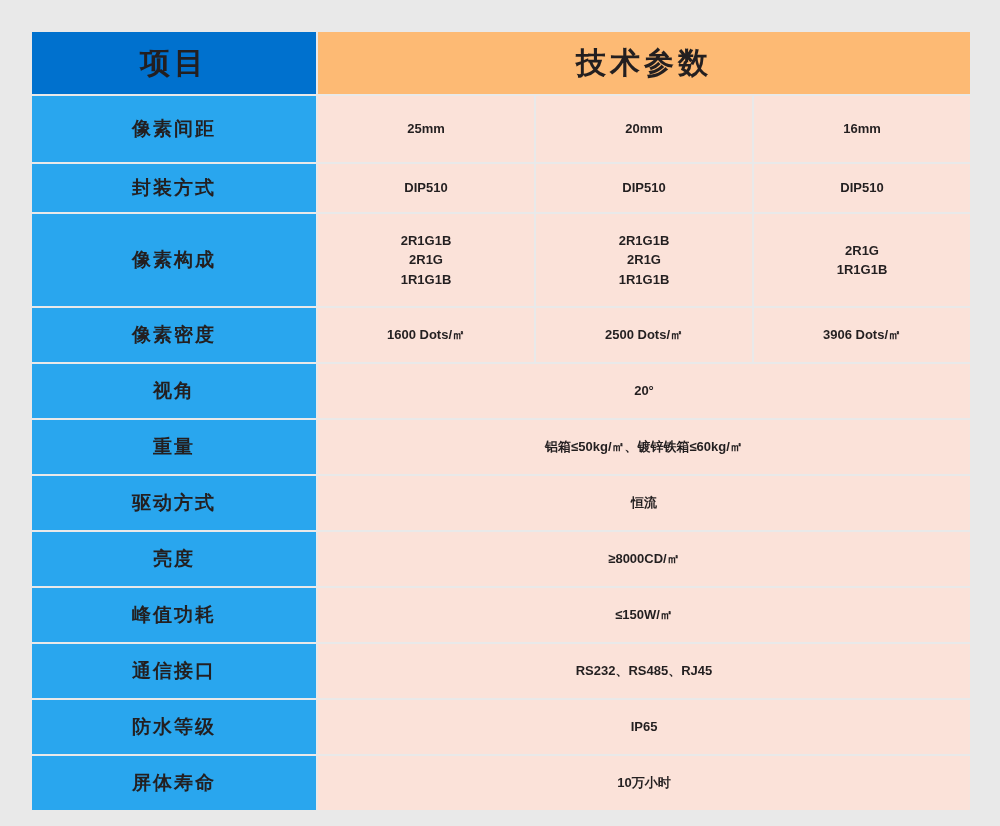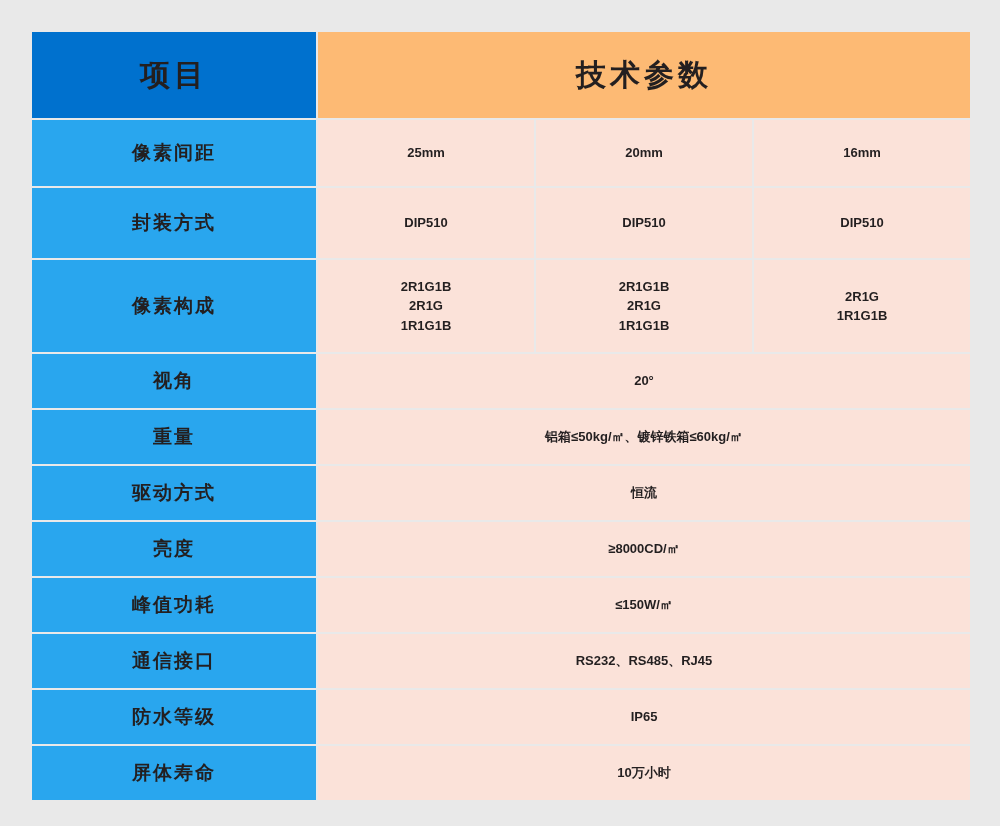--- a/index.html
+++ b/index.html
@@ -16,21 +16,21 @@
     box-sizing: border-box;
     padding: 30px 30px 30px 30px;
   }
   table.spec {
     width: 940px;
     border-collapse: separate;
     border-spacing: 2px;
     table-layout: fixed;
   }
   table.spec td, table.spec th {
-    padding: 12px;
+    padding: 0;
     margin: 0;
     text-align: center;
     vertical-align: middle;
     font-weight: bold;
     color: #231f20;
   }
   
   .hdr-left {
     background: #0071ce;
     color: #ffffff;
@@ -53,21 +53,21 @@
     letter-spacing: 2px;
   }
   
   .val {
     background: #fbe2d9;
     font-size: 13px;
     color: #231f20;
     line-height: 1.55;
   }
   .row-h1 { height: 66px; }
-  .row-h2 { height: 70px; }
+  .row-h2 { height: 48px; }
   .row-multi { height: 92px; }
   .row-std { height: 54px; }
   .multi-line div { line-height: 1.5; }
 </style>
 </head>
 <body>
 
 <div id="page">
   <table class="spec">
     <colgroup>
@@ -107,20 +107,26 @@
             <div>2R1G1B</div>
             <div>2R1G</div>
             <div>1R1G1B</div>
           </td>
         <td class="val multi-line">
             <div>2R1G</div>
             <div>1R1G1B</div>
           </td>
       </tr>
 
+      <tr class="row-std">
+        <td class="lbl">像素密度</td>
+        <td class="val">1600 Dots/㎡</td>
+        <td class="val">2500 Dots/㎡</td>
+        <td class="val">3906 Dots/㎡</td>
+      </tr>
 
       <tr class="row-std">
         <td class="lbl">视角</td>
         <td class="val" colspan="3">20°</td>
       </tr>
 
       <tr class="row-std">
         <td class="lbl">重量</td>
         <td class="val" colspan="3">铝箱≤50kg/㎡、镀锌铁箱≤60kg/㎡</td>
       </tr>

